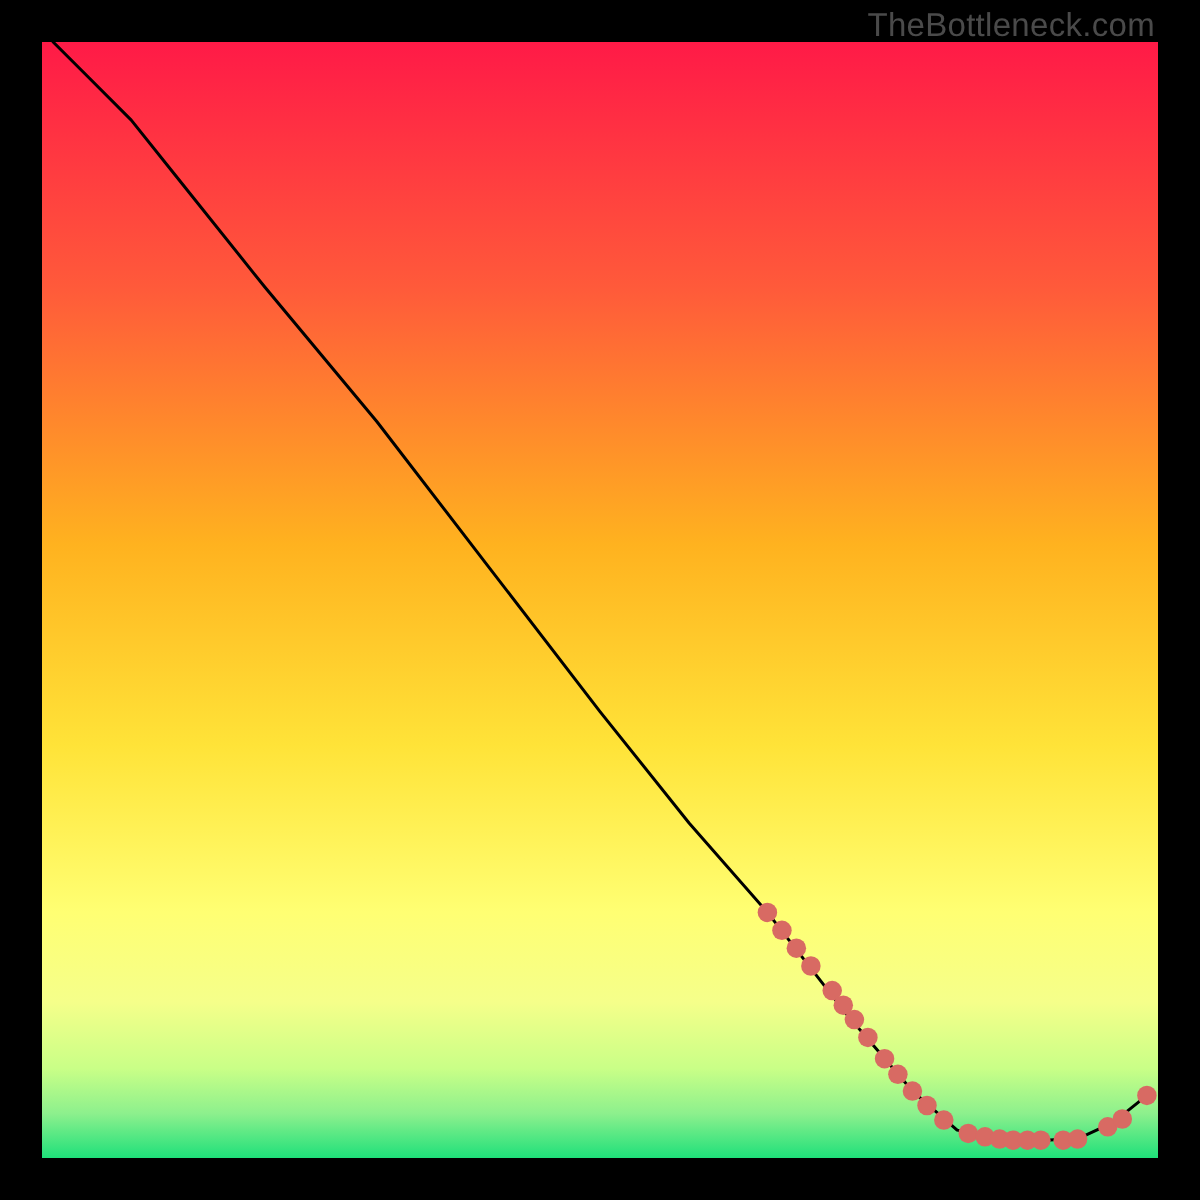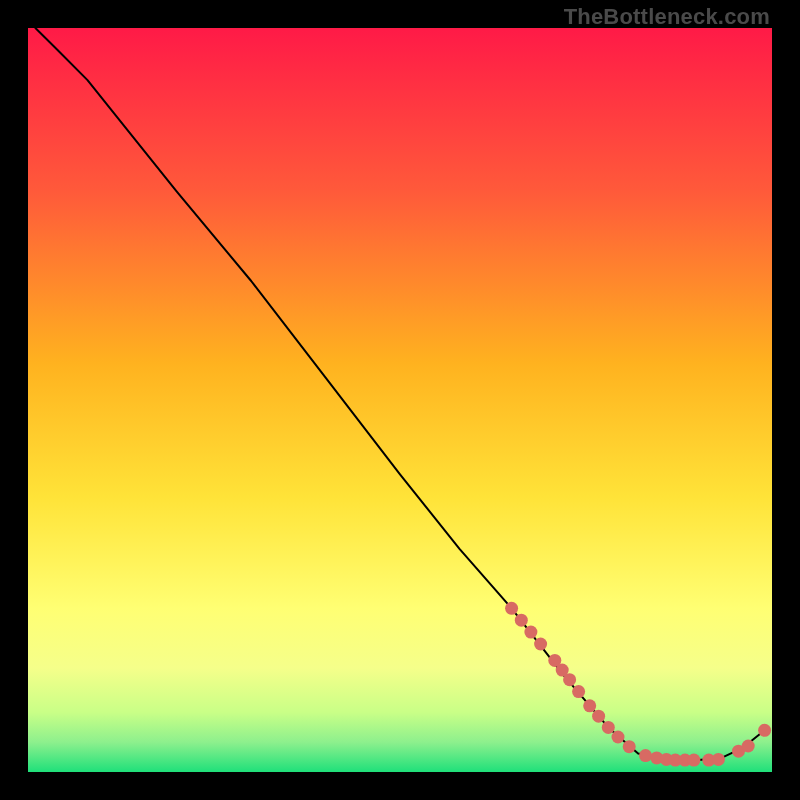--- a/index.html
+++ b/index.html
@@ -28,21 +28,21 @@
     width: 744px;
     height: 744px;
   }
   .watermark {
     position: absolute;
     top: 4px;
     right: 30px;
     font-family: Arial, Helvetica, sans-serif;
     font-size: 22px;
     color: #4a4a4a;
-    font-weight: 700;
+    font-weight: 400;
     letter-spacing: 0.2px;
     user-select: none;
     text-align: center;
   }
 </style>
 </head>
 <body>
 <div class="stage">
 
 <div class="plot">

